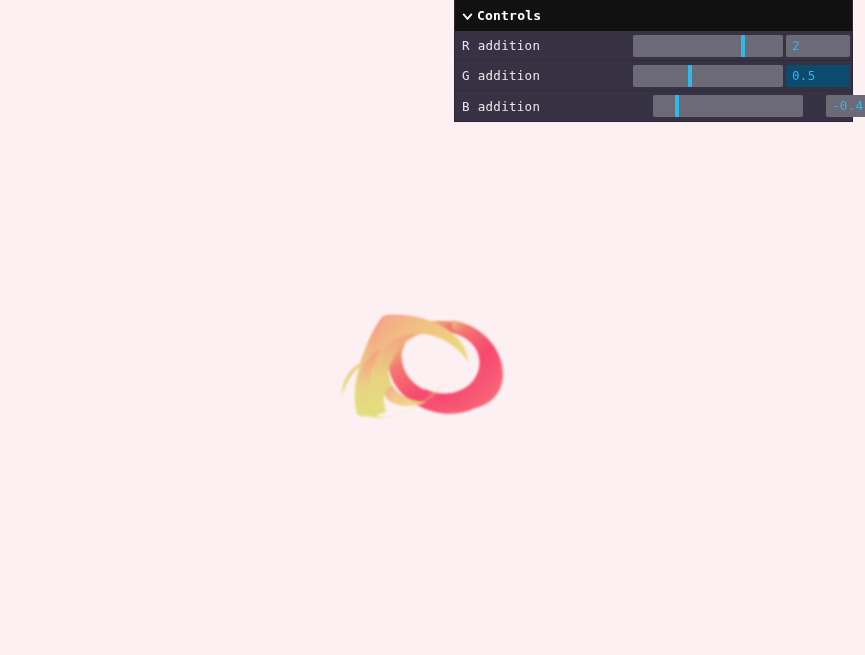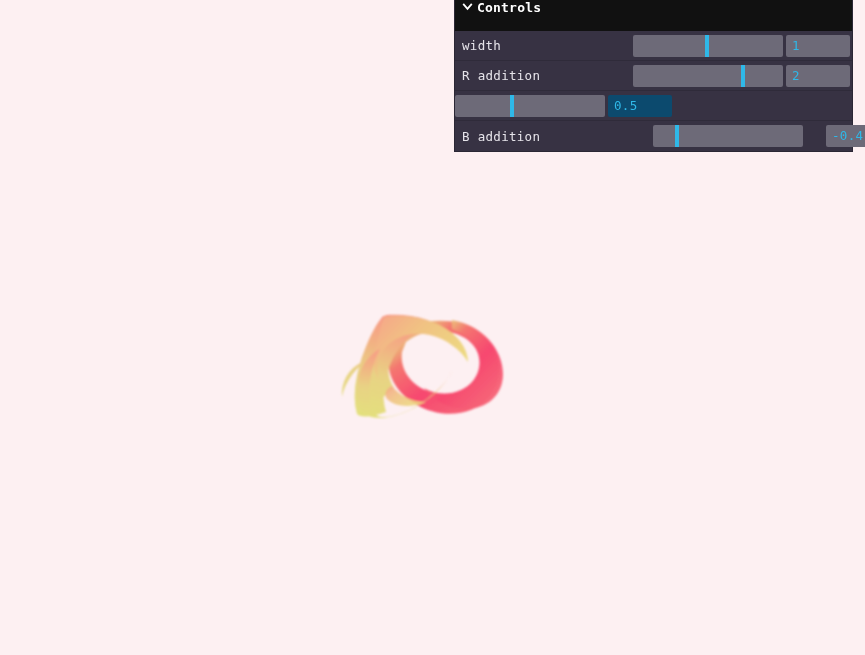--- a/index.html
+++ b/index.html
@@ -36,21 +36,21 @@
     box-shadow: 0 0 0 1px #2b2735;
     font-size: 12px;
     z-index: 10;
     user-select: none;
   }
 
   #controls-header {
     height: 31px;
     background: #111111;
     display: flex;
-    align-items: flex-start;
+    align-items: center;
     padding: 0 0 0 7px;
     color: #ffffff;
     font-weight: bold;
     font-size: 13px;
     letter-spacing: 0.2px;
     cursor: pointer;
   }
   #controls-header .chev {
     display: inline-block;
     width: 11px;
@@ -225,37 +225,31 @@
     <span class="chev">
       <svg viewBox="0 0 12 12" width="11" height="11" aria-hidden="true">
         <path d="M2 4 L6 8.5 L10 4" fill="none" stroke="#ffffff" stroke-width="2" stroke-linecap="square" stroke-linejoin="miter"></path>
       </svg>
     </span>
     <span id="controls-title">Controls</span>
   </div>
 
   <div id="controls-body">
 
-    <div class="ctrl-row">
-      <div class="ctrl-label">width</div>
-      <div class="ctrl-slider" style="background: rgb(109, 106, 120);">
-        <div class="handle" style="left: 49.5%; background: rgb(47, 184, 232);"></div>
-      </div>
-      <div class="ctrl-value" style="background: rgb(109, 106, 120); color: rgb(47, 184, 232);">1</div>
-    </div>
 
     <div class="ctrl-row">
       <div class="ctrl-label">R addition</div>
       <div class="ctrl-slider" style="background: rgb(109, 106, 120);">
         <div class="handle" style="left: 73.5%; background: rgb(47, 184, 232);"></div>
       </div>
       <div class="ctrl-value" style="background: rgb(109, 106, 120); color: rgb(47, 184, 232);">2</div>
     </div>
 
     <div class="ctrl-row">
+      <div class="ctrl-label">G addition</div>
       <div class="ctrl-slider" style="background: rgb(109, 106, 120);">
         <div class="handle" style="left: 38%; background: rgb(47, 184, 232);"></div>
       </div>
       <div class="ctrl-value" style="background: #0c4a6e; color: rgb(47, 184, 232);">0.5</div>
     </div>
 
     <div class="ctrl-row">
       <div class="ctrl-label">B addition</div>
       <div class="ctrl-slider" style="background: rgb(109, 106, 120);">
         <div class="handle" style="left: 16%; background: rgb(47, 184, 232);"></div>

